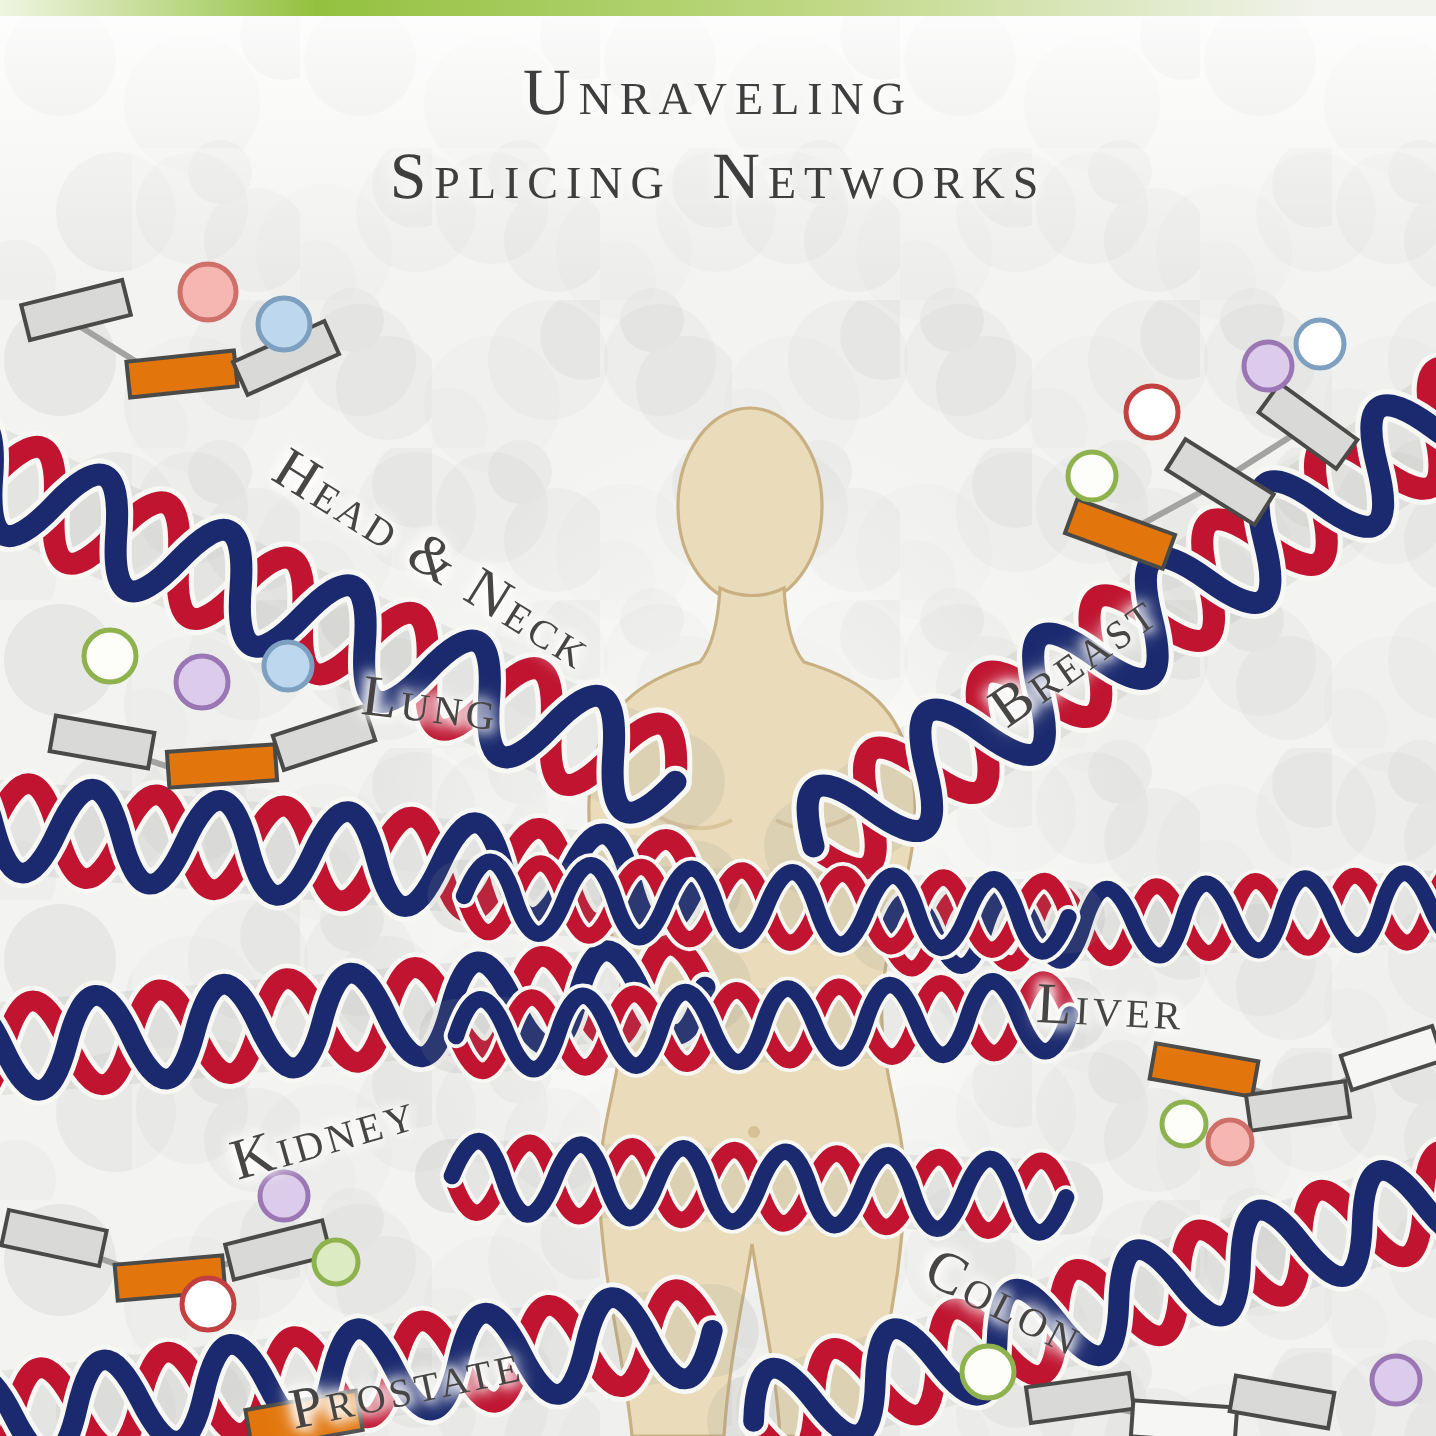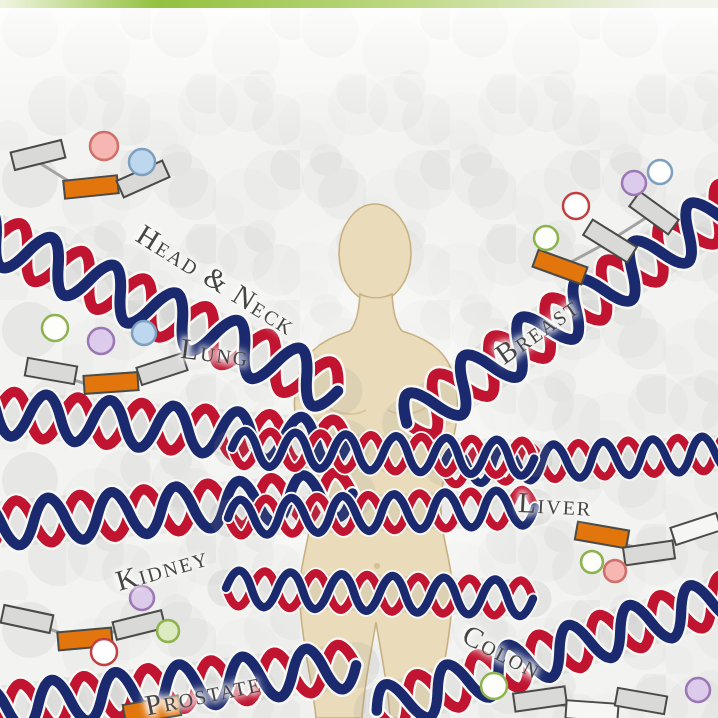--- a/index.html
+++ b/index.html
@@ -200,20 +200,22 @@
       <circle class="sf green-outline" cx="494" cy="686" r="13"></circle>
       <circle class="sf purple" cx="698" cy="690" r="12"></circle>
     </g>
 
     <g>
       <rect class="exon orange" x="124" y="700" width="56" height="20" transform="rotate(-10 152 710)"></rect>
     </g>
   </svg>
 
   <div class="title">
+    <div>Unraveling</div>
+    <div>Splicing Networks</div>
   </div>
 
   <div class="label" style="left:148px;top:218px;transform:rotate(32deg)">Head &amp; Neck</div>
   <div class="label" style="left:183px;top:332px;transform:rotate(7deg)">Lung</div>
   <div class="label" style="left:489px;top:344px;transform:rotate(-35deg)">Breast</div>
   <div class="label" style="left:519px;top:486px;transform:rotate(3deg)">Liver</div>
   <div class="label" style="left:112px;top:566px;transform:rotate(-16deg)">Kidney</div>
   <div class="label" style="left:472px;top:618px;transform:rotate(27deg)">Colon</div>
   <div class="label" style="left:142px;top:690px;transform:rotate(-12deg)">Prostate</div>
 

